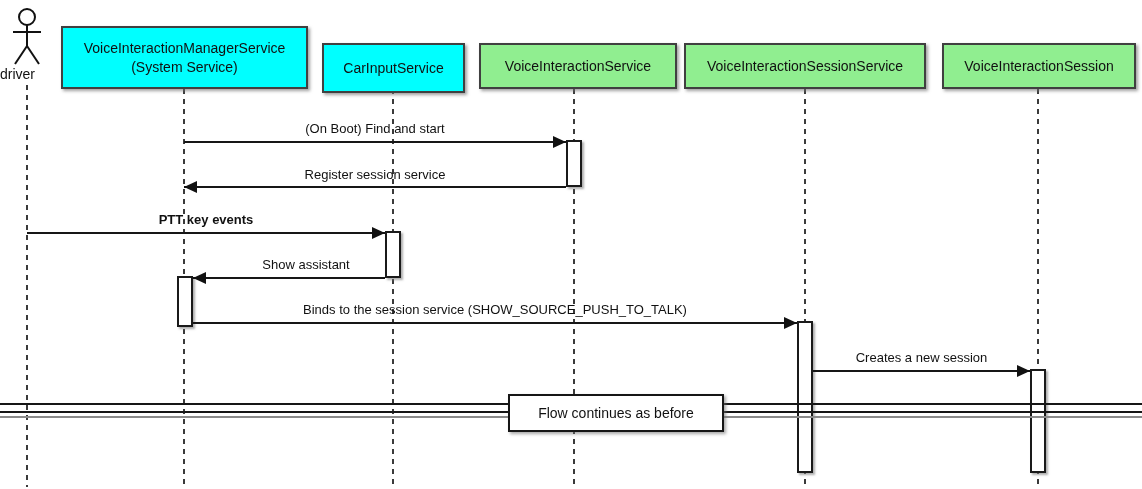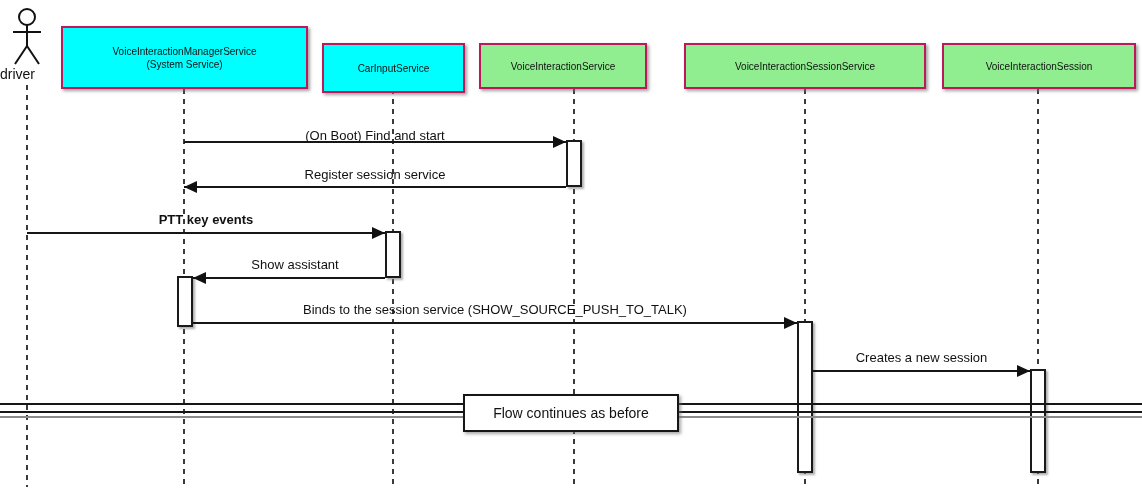--- a/index.html
+++ b/index.html
@@ -1,23 +1,23 @@
 <!DOCTYPE html>
 <html><head>
 <meta charset="utf-8">
 <style>
   html,body{margin:0;padding:0;background:#ffffff;}
   #stage{
     position:relative;width:1142px;height:489px;background:#ffffff;
     font-family:"Liberation Sans", sans-serif;color:#111;overflow:hidden;
   }
   .participant{
-    position:absolute;box-sizing:border-box;border:2px solid #be185d;
+    position:absolute;box-sizing:border-box;border:2px solid #404040;
     display:flex;align-items:center;justify-content:center;text-align:center;
-    font-size:10px;line-height:1.3;box-shadow:2px 2px 3px rgba(110,110,110,0.65);
+    font-size:14px;line-height:1.3;box-shadow:2px 2px 3px rgba(110,110,110,0.65);
     z-index:3;white-space:pre-line;
   }
   .cyan{background:#00FFFF;}
   .green{background:#90EE90;}
   .lifeline{
     position:absolute;width:2px;z-index:1;
     background-image:repeating-linear-gradient(to bottom,#3a3a3a 0 5px,transparent 5px 10px);
   }
   .activation{
     position:absolute;box-sizing:border-box;width:16px;background:#ffffff;
@@ -26,21 +26,21 @@
   .msg-line{position:absolute;height:2px;background:#161616;z-index:4;}
   .msg-label{position:absolute;font-size:13px;text-align:center;z-index:4;}
   .arrow-r{position:absolute;width:0;height:0;border-top:6px solid transparent;
     border-bottom:6px solid transparent;border-left:13px solid #111;z-index:5;}
   .arrow-l{position:absolute;width:0;height:0;border-top:6px solid transparent;
     border-bottom:6px solid transparent;border-right:13px solid #111;z-index:5;}
   .divider-line{position:absolute;left:0;width:1142px;z-index:6;}
   .divider-box{
     position:absolute;box-sizing:border-box;background:#ffffff;border:2px solid #161616;
     display:flex;align-items:center;justify-content:center;font-size:14px;
-    box-shadow:2px 2px 3px rgba(110,110,110,0.6);z-index:7;
+    box-shadow:2px 2px 3px rgba(110,110,110,0.6);z-index:7;margin-left:45px;
   }
   .actor-label{position:absolute;font-size:14px;z-index:3;}
   .actor-figure{position:absolute;z-index:3;}
 </style>
 </head>
 <body>
 
 <div id="stage">
 
   <svg class="actor-figure" style="left:7px;top:5px;" width="40" height="62" viewBox="0 0 40 62">
@@ -55,43 +55,43 @@
   <div class="lifeline" style="left:26px;top:85px;height:402px;"></div>
   <div class="lifeline" style="left:183px;top:89px;height:398px;"></div>
   <div class="lifeline" style="left:392px;top:89px;height:398px;"></div>
   <div class="lifeline" style="left:573px;top:89px;height:398px;"></div>
   <div class="lifeline" style="left:804px;top:89px;height:398px;"></div>
   <div class="lifeline" style="left:1037px;top:89px;height:398px;"></div>
 
   <div class="participant cyan" style="left:61px;top:26px;width:247px;height:63px;">VoiceInteractionManagerService
 (System Service)</div>
   <div class="participant cyan" style="left:322px;top:43px;width:143px;height:50px;">CarInputService</div>
-  <div class="participant green" style="left:479px;top:43px;width:168px;height:46px;text-align:right;">VoiceInteractionService</div>
+  <div class="participant green" style="left:479px;top:43px;width:198px;height:46px;text-align:right;">VoiceInteractionService</div>
   <div class="participant green" style="left:684px;top:43px;width:242px;height:46px;">VoiceInteractionSessionService</div>
   <div class="participant green" style="left:942px;top:43px;width:194px;height:46px;">VoiceInteractionSession</div>
 
   <div class="activation" style="left:566px;top:140px;height:47px;"></div>
   <div class="activation" style="left:385px;top:231px;height:47px;"></div>
   <div class="activation" style="left:177px;top:276px;height:51px;"></div>
   <div class="activation" style="left:797px;top:321px;height:152px;"></div>
   <div class="activation" style="left:1030px;top:369px;height:104px;"></div>
 
-  <div class="msg-label" style="left:184px;top:128px;width:382px;">(On Boot) Find and start</div>
+  <div class="msg-label" style="left:184px;top:121px;width:382px;">(On Boot) Find and start</div>
   <div class="msg-line" style="left:184px;top:141px;width:382px;"></div>
   <div class="arrow-r" style="left:553px;top:136px;"></div>
 
   <div class="msg-label" style="left:184px;top:167px;width:382px;">Register session service</div>
   <div class="msg-line" style="left:184px;top:186px;width:382px;"></div>
   <div class="arrow-l" style="left:184px;top:181px;"></div>
 
   <div class="msg-label" style="left:27px;top:212px;width:358px;font-weight:bold;">PTT key events</div>
   <div class="msg-line" style="left:27px;top:232px;width:358px;"></div>
   <div class="arrow-r" style="left:372px;top:227px;"></div>
 
-  <div class="msg-label" style="left:199px;top:257px;width:192px;">Show assistant</div>
+  <div class="msg-label" style="left:210px;top:257px;width:192px;">Show assistant</div>
   <div class="msg-line" style="left:193px;top:277px;width:192px;"></div>
   <div class="arrow-l" style="left:193px;top:272px;"></div>
 
   <div class="msg-label" style="left:193px;top:302px;width:604px;">Binds to the session service (SHOW_SOURCE_PUSH_TO_TALK)</div>
   <div class="msg-line" style="left:193px;top:322px;width:604px;"></div>
   <div class="arrow-r" style="left:784px;top:317px;"></div>
 
   <div class="msg-label" style="left:813px;top:350px;width:217px;">Creates a new session</div>
   <div class="msg-line" style="left:813px;top:370px;width:217px;"></div>
   <div class="arrow-r" style="left:1017px;top:365px;"></div>

